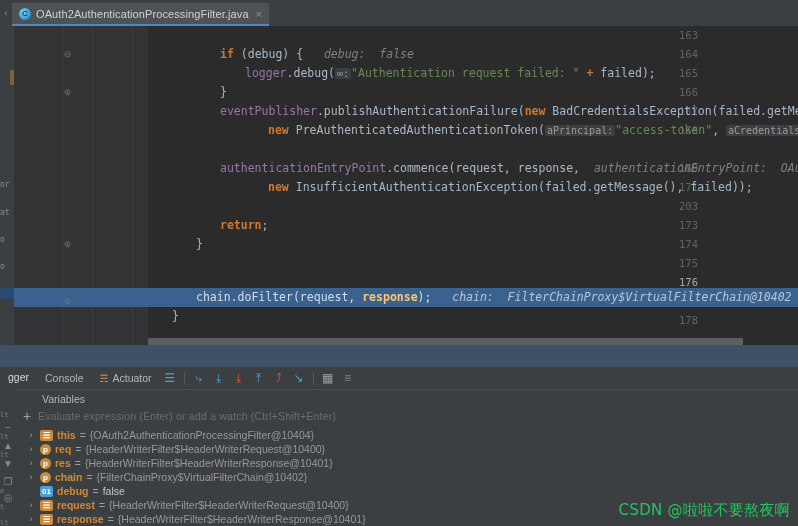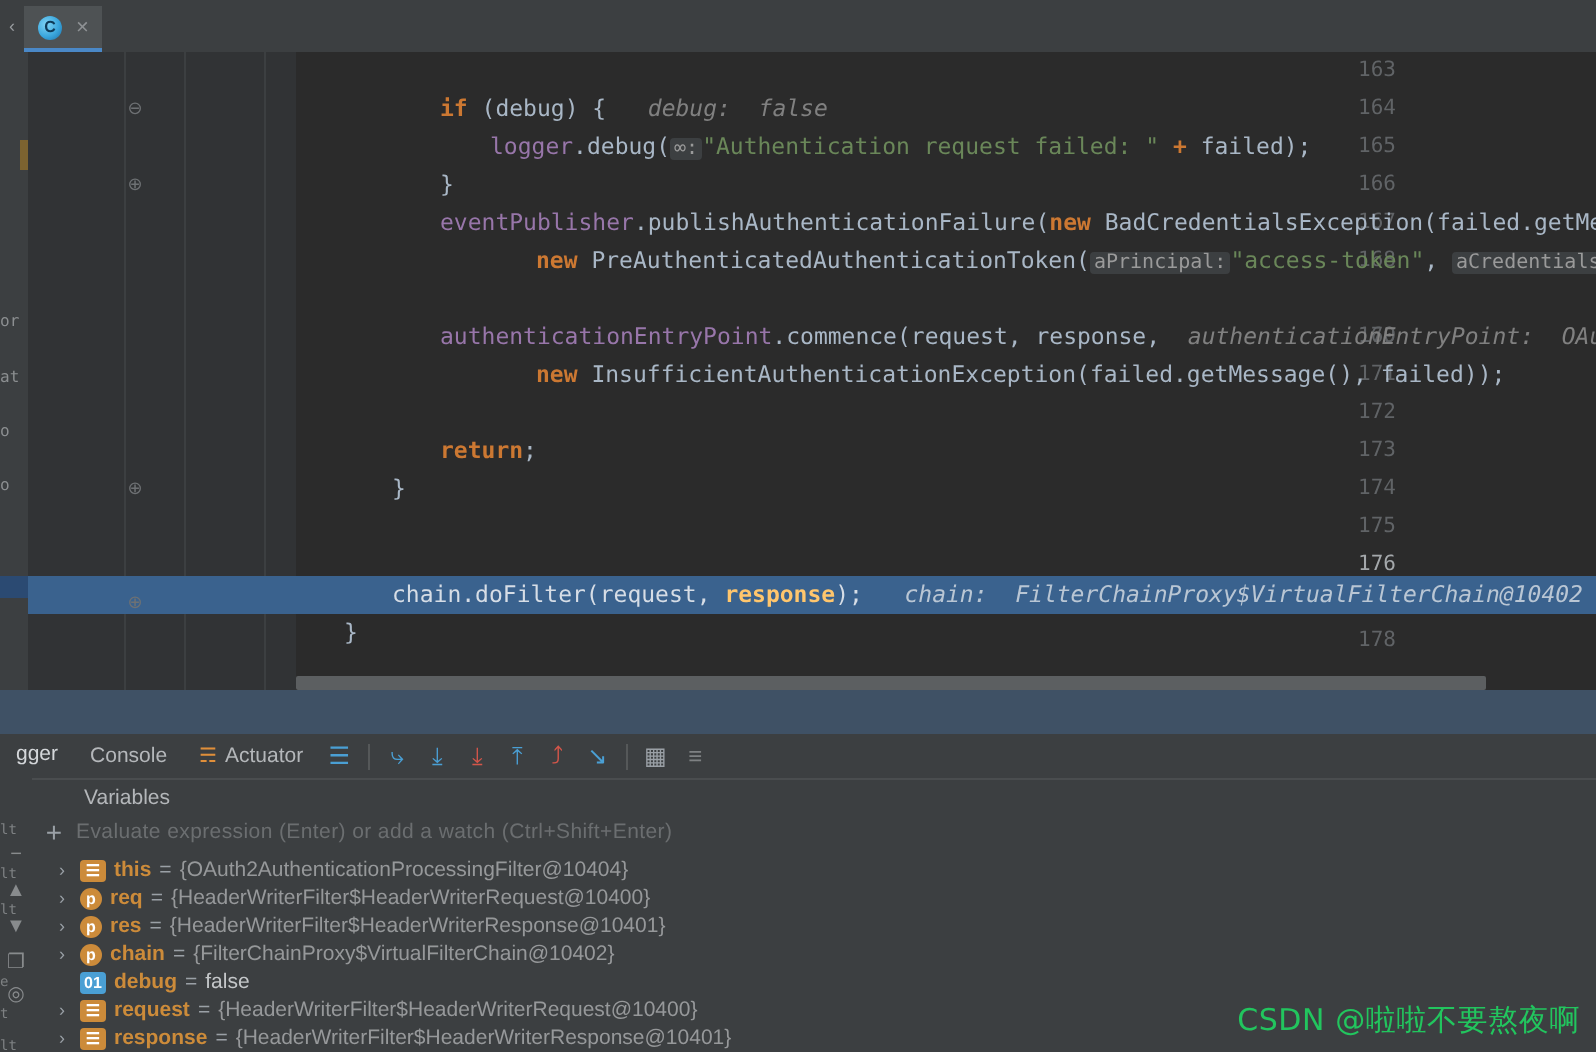--- a/index.html
+++ b/index.html
@@ -42,20 +42,21 @@
     background: #2b2b2b; overflow: hidden;
   }
   .ghost-panel {
     position: absolute; left: 0; top: 0; width: 14px; height: 319px;
     background: #3c3f41; overflow: hidden;
   }
   .ghost-line {
     position: absolute; left: 0; width: 14px; font-size: 8px;
     color: #8c8f91; white-space: nowrap; overflow: hidden;
     font-family: "DejaVu Sans Mono", monospace;
+    margin-top: 24px;
   }
   .ghost-blue {
     position: absolute; left: 0; width: 14px; height: 11px;
     background: #2b4a72; font-size: 8px; color: #9fb6d0; overflow: hidden;
     font-family: "DejaVu Sans Mono", monospace;
   }
   .gutter {
     position: absolute; left: 14px; top: 0; width: 134px; height: 319px;
     background: #313335;
   }
@@ -210,20 +211,21 @@
 </style>
 </head>
 <body>
 
 <div id="app">
 
   <div class="tabbar">
     <div class="tabbar-leftgutter">‹</div>
     <div class="tab" id="tabEl">
       <span class="tab-icon">C</span>
+      <span class="tab-label">OAuth2AuthenticationProcessingFilter.java</span>
       <span class="tab-close">×</span>
     </div>
   </div>
 
   <div class="editor">
 
     <div class="ghost-panel">
       <div class="ghost-line" style="top:130px">or</div>
       <div class="ghost-line" style="top:158px">at</div>
       <div class="ghost-line" style="top:185px">o</div>
@@ -245,21 +247,21 @@
         <div class="linenum" style="top: 19px;">164</div>
         <div class="fold" style="top: 19px;">⊖</div>
         <div class="linenum" style="top: 38px;">165</div>
         <div class="linenum" style="top: 57px;">166</div>
         <div class="fold" style="top: 57px;">⊕</div>
         <div class="linenum" style="top: 76px;">167</div>
         <div class="linenum" style="top: 95px;">168</div>
         <div class="linenum" style="top: 114px; margin-top: 19px;">169</div>
         <div class="linenum" style="top: 133px;">170</div>
         <div class="linenum" style="top: 152px;">171</div>
-        <div class="linenum" style="top: 171px;">172</div>
+        <div class="linenum" style="top: 171px;">203</div>
         <div class="linenum" style="top: 190px;">173</div>
         <div class="linenum" style="top: 209px;">174</div>
         <div class="fold" style="top: 209px;">⊕</div>
         <div class="linenum" style="top: 228px;">175</div>
         <div class="linenum cur" style="top: 247px;">176</div>
         <div class="linenum" style="top: 266px;">177</div>
         <div class="fold" style="top: 266px;">⊕</div>
         <div class="linenum" style="top: 285px;">178</div>
       </div>
 

